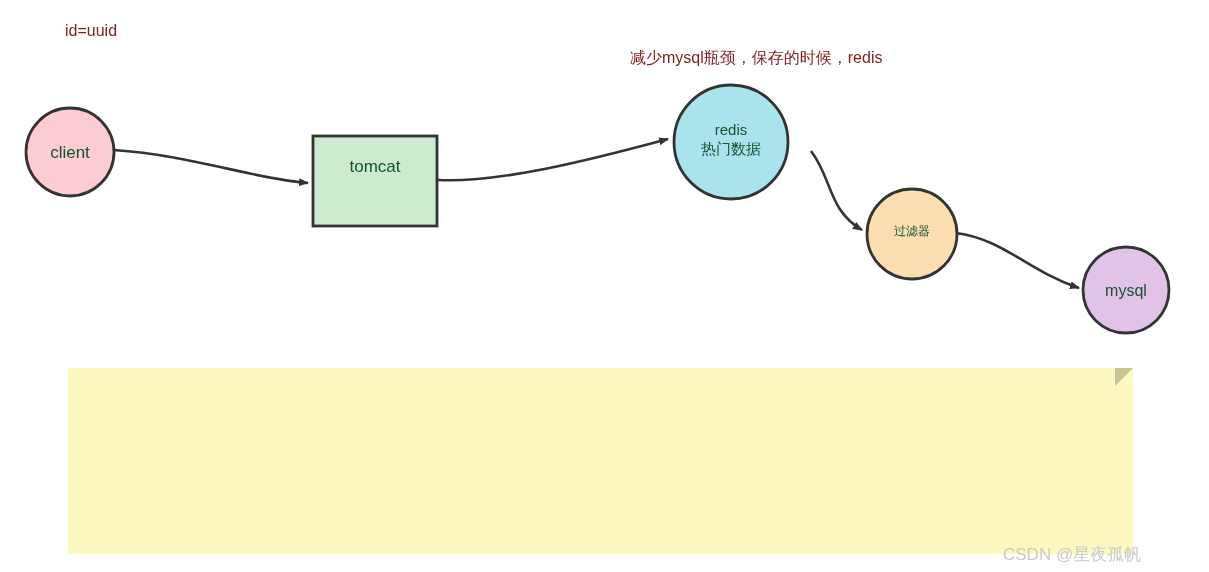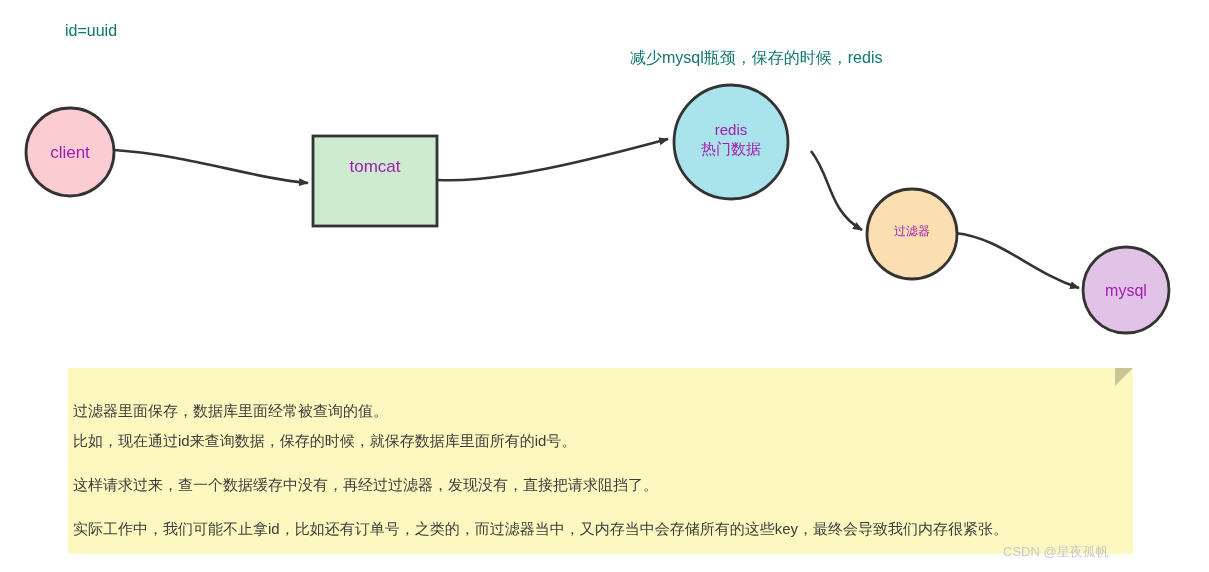--- a/index.html
+++ b/index.html
@@ -18,28 +18,28 @@
   #canvas {
     position: absolute;
     left: 0;
     top: 0;
     width: 1209px;
     height: 572px;
   }
   .node-label {
     position: absolute;
     text-align: center;
-    color: #a21caf;
+    color: #14532d;
     pointer-events: none;
     white-space: nowrap;
     line-height: 1.25;
   }
   .free-text {
     position: absolute;
-    color: #0f766e;
+    color: #7f1d1d;
     white-space: nowrap;
   }
   
   #text-id-uuid {
     left: 65px;
     top: 22px;
     font-size: 16px;
   }
   #text-redis-note {
     left: 630px;
@@ -110,21 +110,21 @@
     white-space: nowrap;
   }
   #note-text .nspacer {
     height: 14px;
   }
   
   #watermark {
     position: absolute;
     left: 1003px;
     top: 543px;
-    font-size: 13px;
+    font-size: 17px;
     color: #c9c9c9;
     white-space: nowrap;
   }
 </style>
 </head>
 <body>
 
 <svg id="canvas" viewBox="0 0 1209 572" xmlns="http://www.w3.org/2000/svg">
   <defs>
     <marker id="arrowhead" markerWidth="10" markerHeight="8" refX="9" refY="4" orient="auto" markerUnits="userSpaceOnUse">
@@ -163,23 +163,15 @@
   <div>redis</div>
   <div>热门数据</div>
 </div>
 
 <div class="node-label" id="label-filter">过滤器</div>
 
 <div class="node-label" id="label-mysql">mysql</div>
 
 <div id="note-box">
   <div id="note-fold"></div>
-  <div id="note-text">
-    <div class="nline">过滤器里面保存，数据库里面经常被查询的值。</div>
-    <div class="nline">比如，现在通过id来查询数据，保存的时候，就保存数据库里面所有的id号。</div>
-    <div class="nspacer"></div>
-    <div class="nline">这样请求过来，查一个数据缓存中没有，再经过过滤器，发现没有，直接把请求阻挡了。</div>
-    <div class="nspacer"></div>
-    <div class="nline">实际工作中，我们可能不止拿id，比如还有订单号，之类的，而过滤器当中，又内存当中会存储所有的这些key，最终会导致我们内存很紧张。</div>
-  </div>
 </div>
 
 <div id="watermark">CSDN @星夜孤帆</div>
 
 </body></html>

